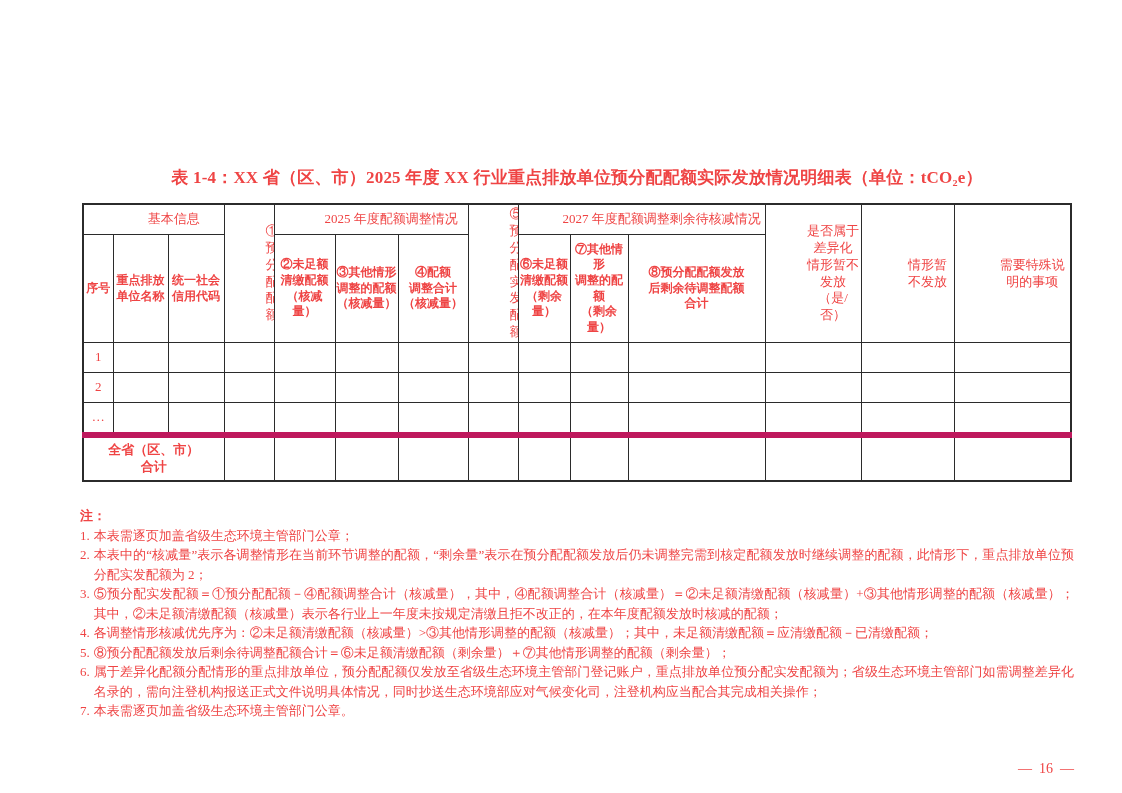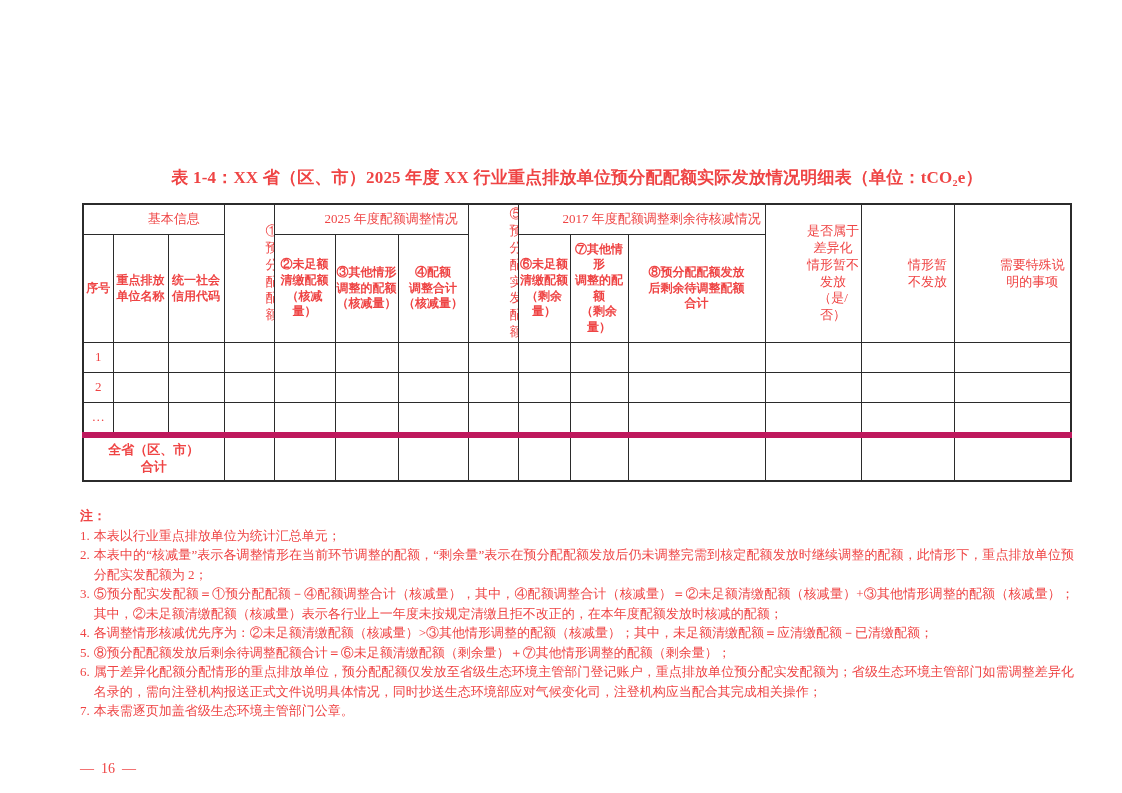--- a/index.html
+++ b/index.html
@@ -56,21 +56,21 @@
     font-size: 13px;
     line-height: 19.5px;
     width: 994px;
   }
   .notes-label { font-weight: bold; }
   .note-item { display: flex; align-items: flex-start; }
   .note-num { flex: 0 0 auto; padding-right: 4px; }
   .note-text { flex: 1 1 auto; text-align: justify; }
   .page-number {
     margin-top: 40px;
-    text-align: left;
+    text-align: right;
     font-size: 14px;
     white-space: pre;
   }
 </style>
 </head>
 <body>
 
 <div class="sheet">
   <div class="content">
 
@@ -94,21 +94,21 @@
           <col style="width:117px">
       </colgroup>
       <thead>
         <tr class="hrow1">
           <th colspan="3">基本信息</th>
           <th rowspan="2">①预分
 配配额</th>
           <th colspan="3">2025 年度配额调整情况</th>
           <th rowspan="2">⑤预分配
 实发配额</th>
-          <th colspan="3">2017 年度配额调整剩余待核减情况</th>
+          <th colspan="3">2027 年度配额调整剩余待核减情况</th>
           <th rowspan="2">是否属于差异化
 情形暂不发放
 （是/否）</th>
           <th rowspan="2">情形暂不发放</th>
           <th rowspan="2">需要特殊说明的事项</th>
         </tr>
         <tr class="hrow2">
           <th>序号</th>
           <th>重点排放
 单位名称</th>
@@ -198,21 +198,21 @@
             <td></td>
             <td></td>
         </tr>
       </tbody>
     </table>
 
     <div class="notes">
       <div class="notes-label">注：</div>
       <div class="note-item">
         <span class="note-num">1.</span>
-        <span class="note-text">本表以行业重点排放单位为统计汇总单元；</span>
+        <span class="note-text">本表需逐页加盖省级生态环境主管部门公章；</span>
       </div>
       <div class="note-item">
         <span class="note-num">2.</span>
         <span class="note-text">本表中的“核减量”表示各调整情形在当前环节调整的配额，“剩余量”表示在预分配配额发放后仍未调整完需到核定配额发放时继续调整的配额，此情形下，重点排放单位预分配实发配额为 2；</span>
       </div>
       <div class="note-item">
         <span class="note-num">3.</span>
         <span class="note-text">⑤预分配实发配额＝①预分配配额－④配额调整合计（核减量），其中，④配额调整合计（核减量）＝②未足额清缴配额（核减量）+③其他情形调整的配额（核减量）；其中，②未足额清缴配额（核减量）表示各行业上一年度未按规定清缴且拒不改正的，在本年度配额发放时核减的配额；</span>
       </div>
       <div class="note-item">

